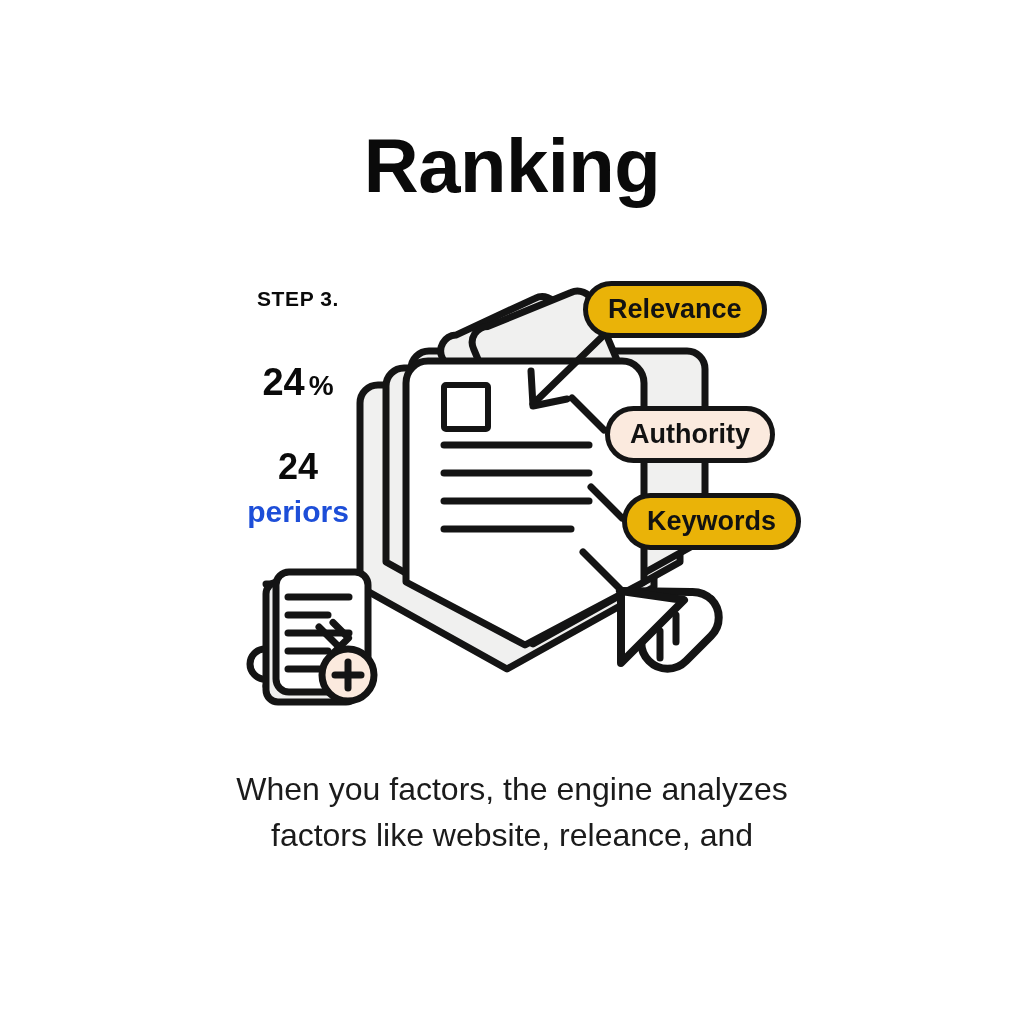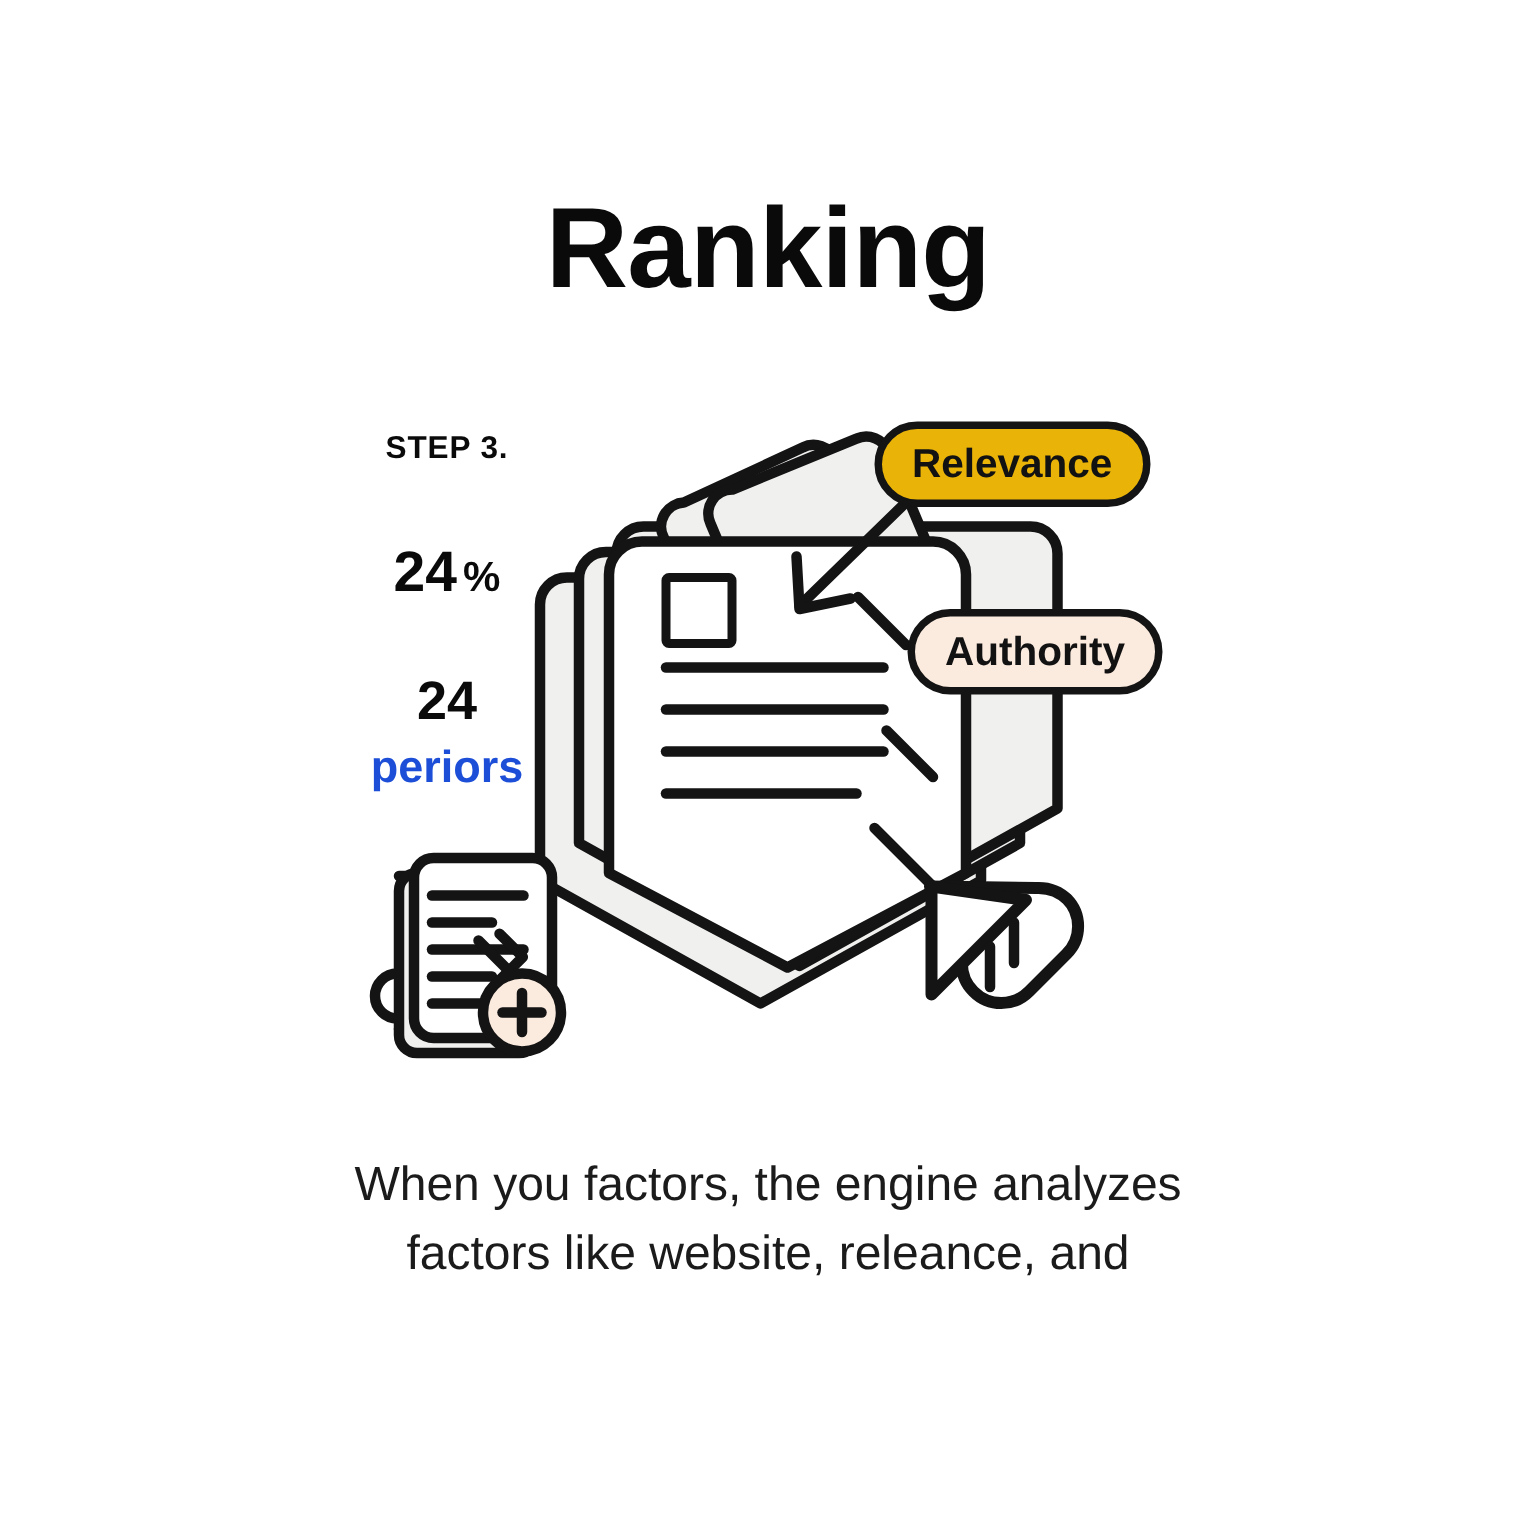--- a/index.html
+++ b/index.html
@@ -246,19 +246,22 @@
 
     </g>
   </svg>
 
   <div class="pill pill-relevance">
     <span>Relevance</span>
   </div>
   <div class="pill pill-authority">
     <span>Authority</span>
   </div>
+  <div class="pill pill-keywords">
+    <span>Keywords</span>
+  </div>
 
   <div class="caption">
     <span>When you factors, the engine analyzes</span>
     <span>factors like website, releance, and</span>
   </div>
 
 </div>
 
 </body></html>

